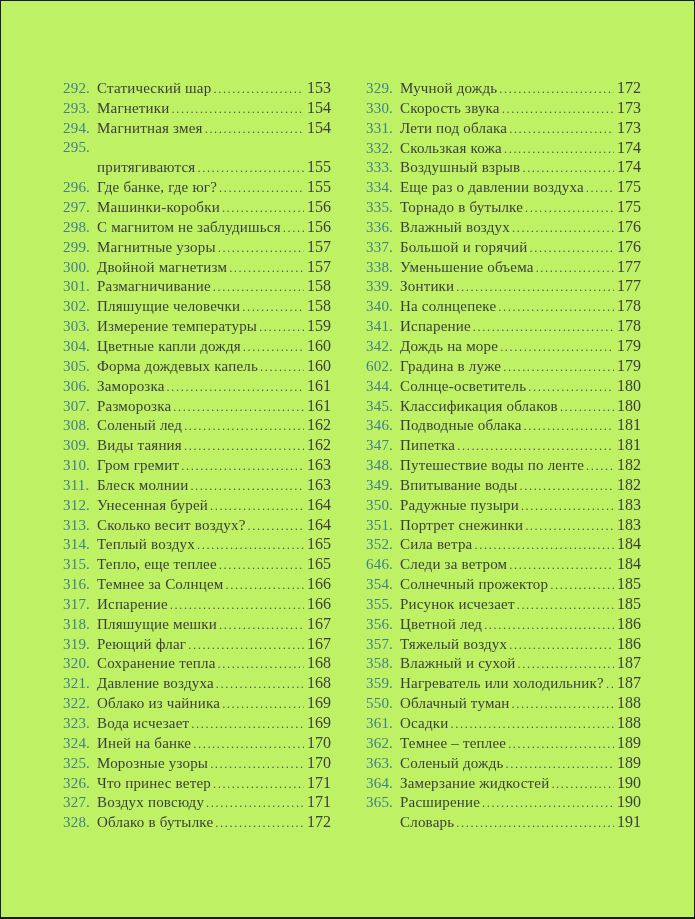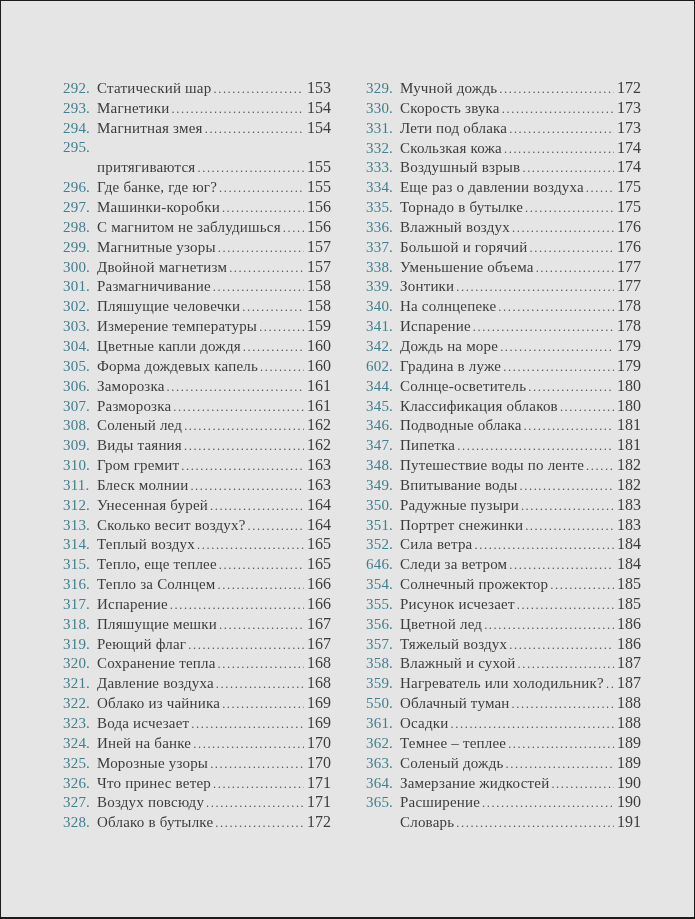--- a/index.html
+++ b/index.html
@@ -5,21 +5,21 @@
   html, body {
     margin: 0;
     padding: 0;
     background: #ffffff;
   }
   .page {
     position: relative;
     width: 695px;
     height: 919px;
     box-sizing: border-box;
-    background: #e5e5e5;
+    background: #bef264;
     border: 1px solid #1c1c1c;
     border-bottom-width: 2px;
     overflow: hidden;
     font-family: "Liberation Serif", "DejaVu Serif", serif;
   }
   .toc {
     display: flex;
     padding: 77px 55px 0 62px;
     gap: 35px;
   }
@@ -209,21 +209,21 @@
     <span class="pg">165</span>
   </div>
         <div class="row">
     <span class="num">315.</span>
     <span class="title">Тепло, еще теплее</span>
     <span class="dots"></span>
     <span class="pg">165</span>
   </div>
         <div class="row">
     <span class="num">316.</span>
-    <span class="title">Тепло за Солнцем</span>
+    <span class="title">Темнее за Солнцем</span>
     <span class="dots"></span>
     <span class="pg">166</span>
   </div>
         <div class="row">
     <span class="num">317.</span>
     <span class="title">Испарение</span>
     <span class="dots"></span>
     <span class="pg">166</span>
   </div>
         <div class="row">

